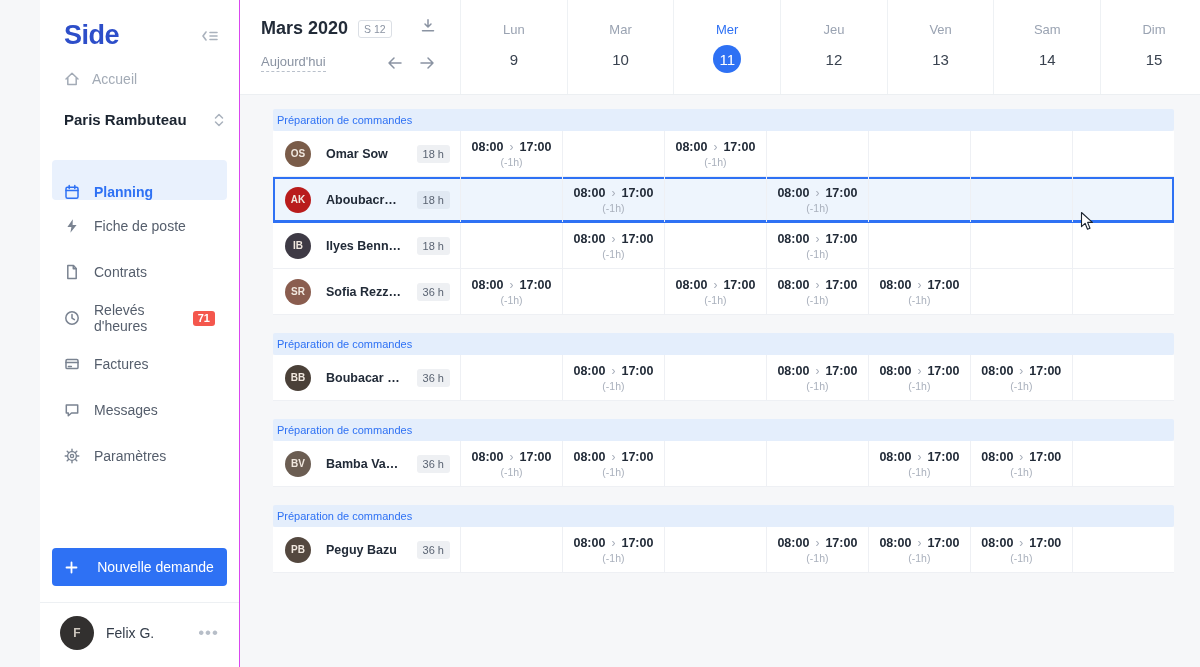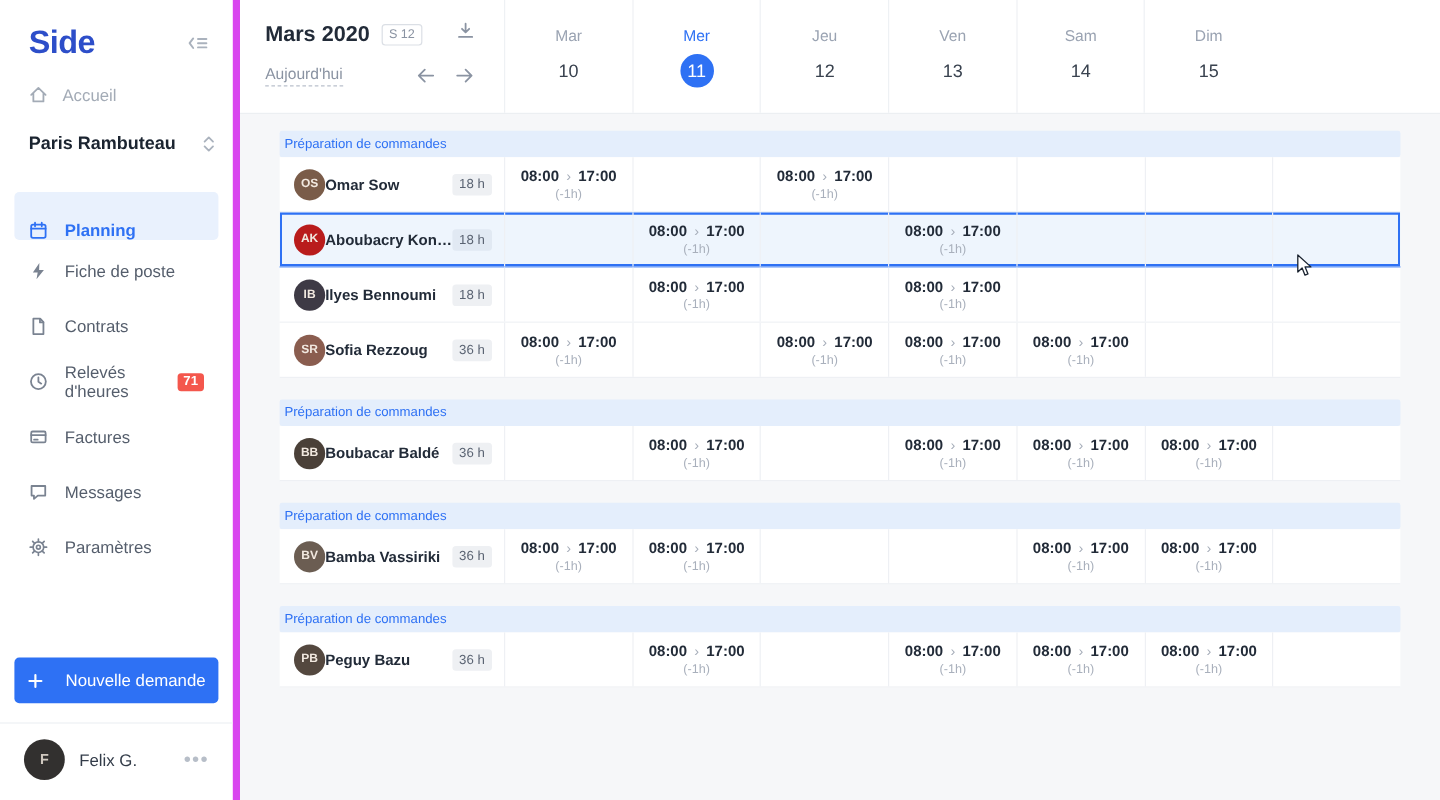--- a/index.html
+++ b/index.html
@@ -1,21 +1,21 @@
 <!DOCTYPE html>
 <html><head>
 <meta charset="utf-8">
 <style>
   * { box-sizing: border-box; margin: 0; padding: 0; }
   html,body { width:1200px; height:667px; overflow:hidden; }
   body { font-family:"Liberation Sans", sans-serif; background:#f6f7f9; position:relative; }
   .app { display:flex; width:1200px; height:667px; }
 
   
-  .sidebar { width:200px; min-width:200px; background:#fff; border-right:6px solid #d946ef; display:flex; flex-direction:column; }
+  .sidebar { width:200px; min-width:200px; background:#fff; border-right:1px solid #d946ef; display:flex; flex-direction:column;margin-left:40px; }
   .logo-row { display:flex; align-items:center; justify-content:space-between; padding:20px 20px 6px 24px; }
   .logo { font-size:27px; font-weight:bold; color:#2d4ec9; letter-spacing:-0.5px; }
   .collapse-btn { color:#aab2bd; cursor:pointer; display:flex; }
   .home-row { display:flex; align-items:center; gap:12px; padding:14px 24px 6px; color:#a3abb6; font-size:14px; cursor:pointer; }
   .workspace-row { display:flex; align-items:center; justify-content:space-between; padding:18px 14px 10px 24px; cursor:pointer; }
   .workspace-name { font-size:15px; font-weight:bold; color:#1b2430; }
   .ws-caret { color:#aab2bd; display:flex; }
   .nav { margin-top:16px; }
   .nav-item { display:flex; align-items:center; gap:14px; margin:6px 12px 0; padding:0 12px; height:40px; border-radius:4px; color:#555e6c; font-size:14px; cursor:pointer; }
   .nav-item .ic { display:flex; color:#7a8391; }
@@ -46,21 +46,21 @@
   .day-num { width:28px; height:28px; border-radius:50%; display:flex; align-items:center; justify-content:center; font-size:15px; color:#39424f; }
   .day-head.active .day-name { color:#2e71f4; }
   .day-head.active .day-num { background:#2e71f4; color:#fff; }
 
   
   .planning { flex:1; padding:0 33px; position:relative; }
   .section-title { margin-top:18px; height:22px; background:#e4eefc; color:#2e71f4; font-size:11px; display:flex; align-items:center; padding-left:4px; border-radius:2px; }
   .section:first-child .section-title { margin-top:14px; }
   .row { display:grid; grid-template-columns:187px repeat(7,1fr); height:46px; background:#fff; border-bottom:1px solid #eef0f4; }
   .row.selected { background:#eef5fd; box-shadow:inset 0 0 0 2px #2e71f4; border-bottom-color:#2e71f4; }
-  .name-cell { display:flex; align-items:center; gap:0; padding:0 10px 0 12px; cursor:pointer; min-width:0; }
+  .name-cell { display:flex; align-items:center; gap:15px; padding:0 10px 0 12px; cursor:pointer; min-width:0; }
   .avatar { width:26px; height:26px; min-width:26px; border-radius:50%; color:#f1e8df; font-size:10px; font-weight:bold; display:flex; align-items:center; justify-content:center; }
   .pname { font-size:12.5px; font-weight:bold; color:#222b38; white-space:nowrap; overflow:hidden; text-overflow:ellipsis; }
   .hours { margin-left:auto; background:#eef0f3; color:#5a6372; font-size:11px; padding:3px 6px; border-radius:3px; white-space:nowrap; }
   .row.selected .hours { background:#e1e9f3; }
   .day-cell { border-left:1px solid #eef0f4; display:flex; flex-direction:column; align-items:center; justify-content:center; cursor:pointer; }
   .t1 { display:flex; align-items:center; gap:6px; font-size:12.5px; font-weight:bold; color:#222b38; }
   .t1 .chev { color:#a7aeba; font-weight:normal; font-size:12px; }
   .t2 { font-size:10.5px; color:#a9b0bc; margin-top:2px; }
 
   .cursor-overlay { position:absolute; left:1080px; top:211px; z-index:20; pointer-events:none; }
@@ -207,20 +207,24 @@
             <span>
               <svg width="16" height="14" viewBox="0 0 16 14" fill="none" stroke="currentColor" stroke-width="1.5" stroke-linecap="round" stroke-linejoin="round">
                   <path d="M9 2l5 5-5 5M14 7H2"></path>
                 </svg>
             </span>
           </span>
         </div>
       </div>
 
       <div class="day-head">
+        <span class="day-name">Lun</span>
+        <span class="day-num">9</span>
+      </div>
+      <div class="day-head">
         <span class="day-name">Mar</span>
         <span class="day-num">10</span>
       </div>
       <div class="day-head active">
         <span class="day-name">Mer</span>
         <span class="day-num">11</span>
       </div>
       <div class="day-head">
         <span class="day-name">Jeu</span>
         <span class="day-num">12</span>

